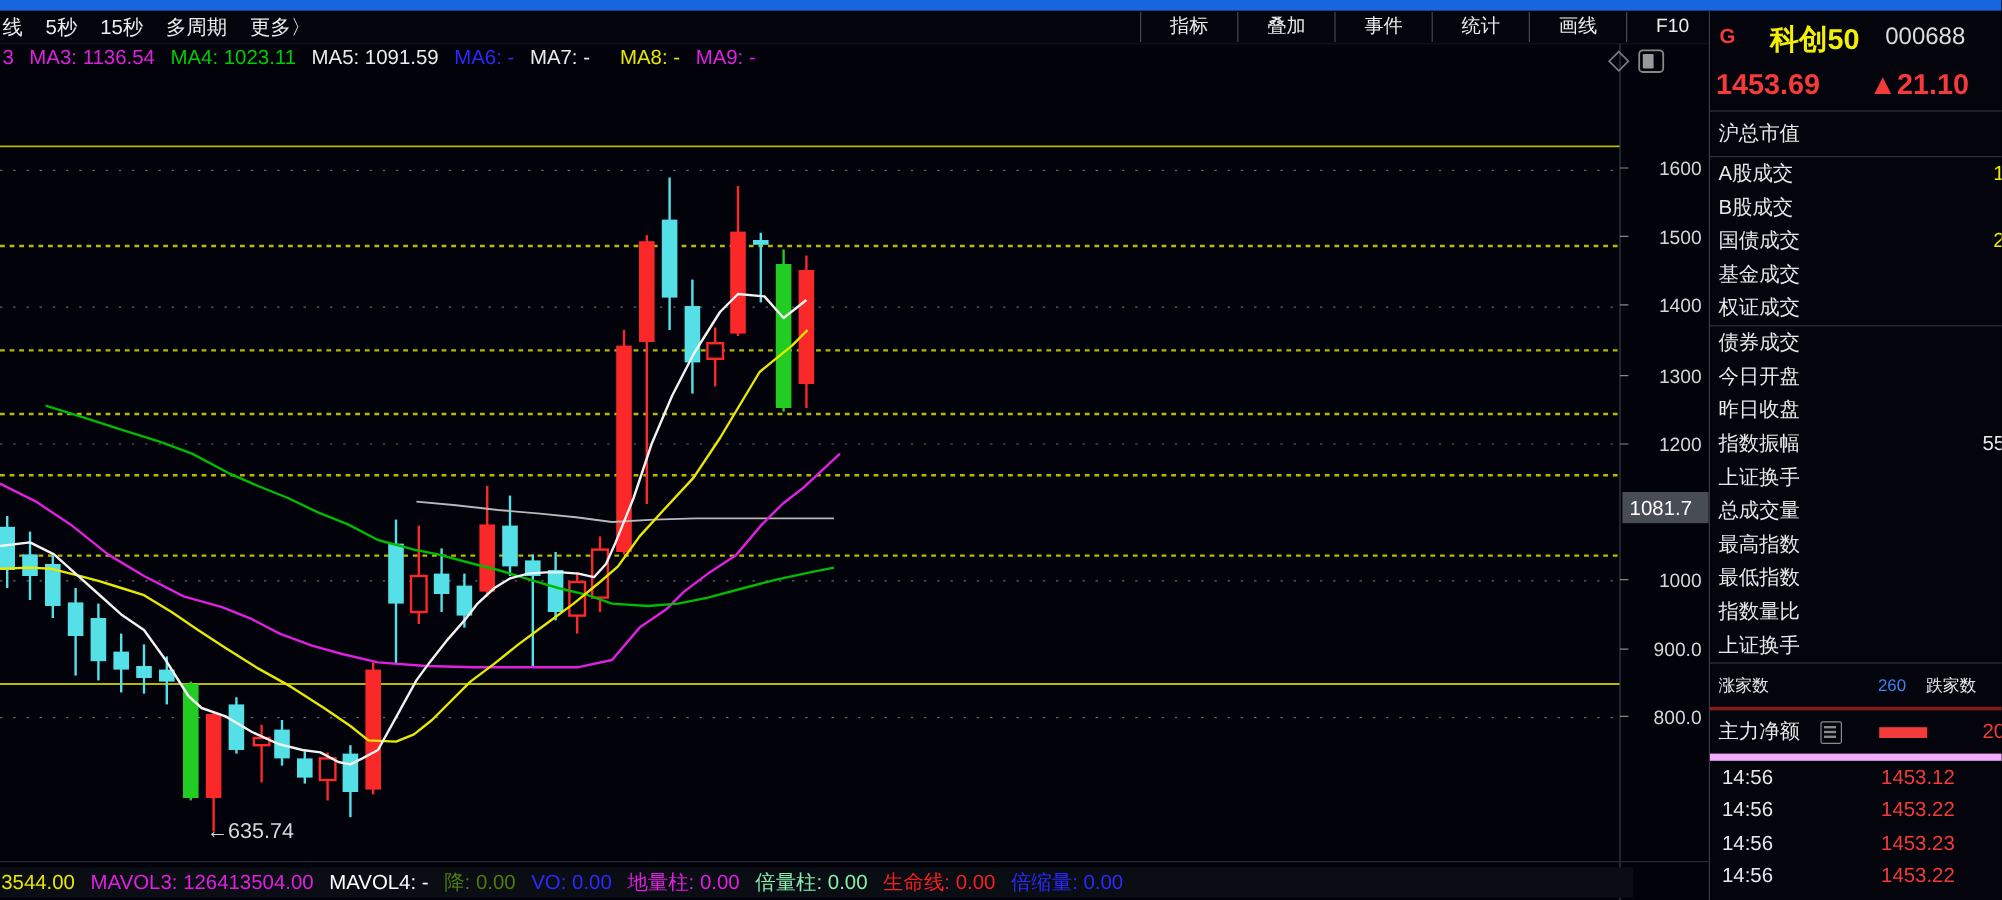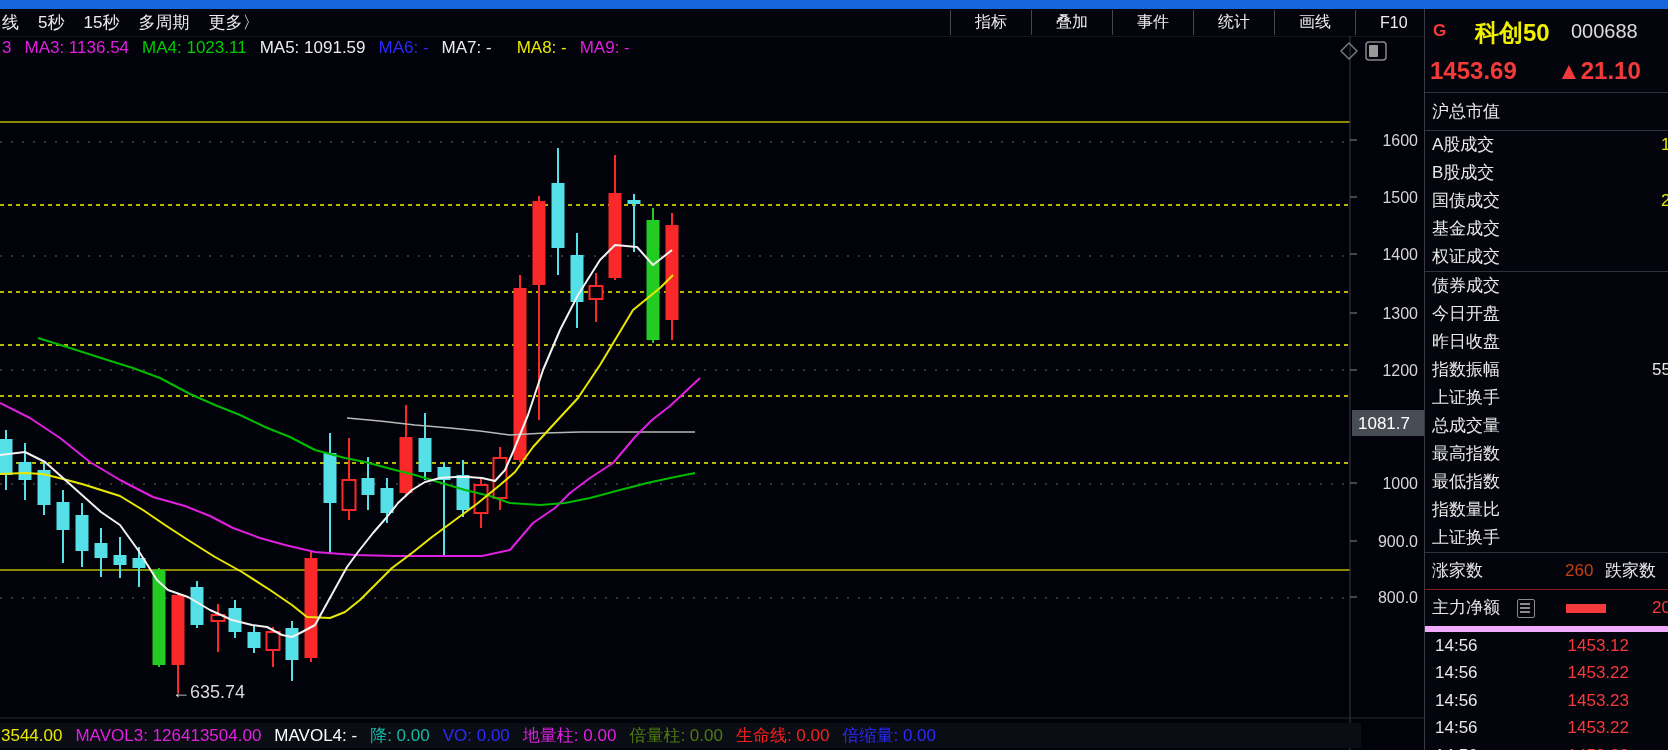--- a/index.html
+++ b/index.html
@@ -25,22 +25,22 @@
   #panel-header{position:relative;height:83px;border-bottom:1px solid #32323c;}
   #stock-marker{position:absolute;left:8px;top:12px;color:#f43a3a;font-size:17px;font-weight:bold;}
   #stock-name{position:absolute;left:50px;top:8px;color:#f0f000;font-size:24px;font-weight:bold;}
   #stock-code{position:absolute;left:146px;top:11px;color:#dcdcdc;font-size:20px;}
   #stock-price{position:absolute;left:5px;top:48px;color:#f43a3a;font-size:24px;font-weight:bold;}
   #stock-change{position:absolute;left:132px;top:48px;color:#f43a3a;font-size:24px;font-weight:bold;}
   .prow{position:relative;height:28px;line-height:28px;font-size:17px;padding-left:7px;}
   .prow.tall{height:37px;line-height:37px;}
   .prow.sep{border-bottom:1px solid #32323c;}
   .prow .pval{position:absolute;top:0;color:#e8e800;}
-  .adv-row{position:relative;height:36px;line-height:36px;font-size:17px;padding-left:7px;border-bottom:1px solid #7f1d1d;}
-  .adv-row .adv-val{position:absolute;left:140px;color:#c2410c;}
+  .adv-row{position:relative;height:36px;line-height:36px;font-size:14px;padding-left:7px;border-bottom:3px solid #7f1d1d;}
+  .adv-row .adv-val{position:absolute;left:140px;color:#3b82f6;}
   .adv-row .decl-lab{position:absolute;left:180px;}
   #mainnet-row{position:relative;height:36px;line-height:36px;font-size:17px;padding-left:7px;border-bottom:6px solid #f0abfc;}
   #mainnet-icon{position:absolute;left:92px;top:9px;width:16px;height:17px;border:1px solid #8a8a8a;border-radius:2px;}
   #mainnet-icon::before{content:"";position:absolute;left:2px;top:3px;width:10px;height:2px;background:#8a8a8a;box-shadow:0 4px 0 #8a8a8a,0 8px 0 #8a8a8a;}
   #mainnet-bar{position:absolute;left:141px;top:14px;width:40px;height:9px;background:#f43a3a;}
   #mainnet-val{position:absolute;left:227px;color:#f43a3a;}
   #ticks{position:relative;}
   .tick-row{position:relative;height:27.4px;line-height:27.4px;font-size:17px;}
   .tick-time{position:absolute;left:10px;color:#e8e8e8;}
   .tick-price{position:absolute;left:120px;width:84px;text-align:right;color:#f43a3a;}
@@ -195,24 +195,24 @@
         <text x="172" y="698" fill="#d8d8d8" font-size="18px">←635.74</text>
         <line x1="0" y1="718" x2="1424" y2="718" stroke="#2a2a33" stroke-width="1"></line>
         <polygon points="1349,43 1357,51 1349,59 1341,51" fill="none" stroke="#777" stroke-width="1.5"></polygon>
         <rect x="1366" y="42" width="20" height="18" rx="3" fill="none" stroke="#888" stroke-width="1.5"></rect>
         <rect x="1369" y="45" width="9" height="12" rx="1" fill="#999"></rect>
       </svg>
     <div id="indicator-row">
         <span style="color: rgb(232, 232, 0);">3544.00</span>
         <span style="color: rgb(224, 32, 224);">MAVOL3: 126413504.00</span>
         <span style="color: #ffffff;">MAVOL4: -</span>
-        <span style="color: #14b8a6;">降: 0.00</span>
+        <span style="color: #4d7c0f;">降: 0.00</span>
         <span style="color: rgb(42, 42, 255);">VO: 0.00</span>
         <span style="color: rgb(224, 32, 224);">地量柱: 0.00</span>
-        <span style="color: #4d7c0f;">倍量柱: 0.00</span>
+        <span style="color: #86efac;">倍量柱: 0.00</span>
         <span style="color: rgb(244, 32, 32);">生命线: 0.00</span>
         <span style="color: rgb(42, 42, 255);">倍缩量: 0.00</span>
       </div>
   </div>
 
   <div id="panel">
     <div id="panel-header">
       <span id="stock-marker">G</span>
       <span id="stock-name">科创50</span>
       <span id="stock-code">000688</span>

